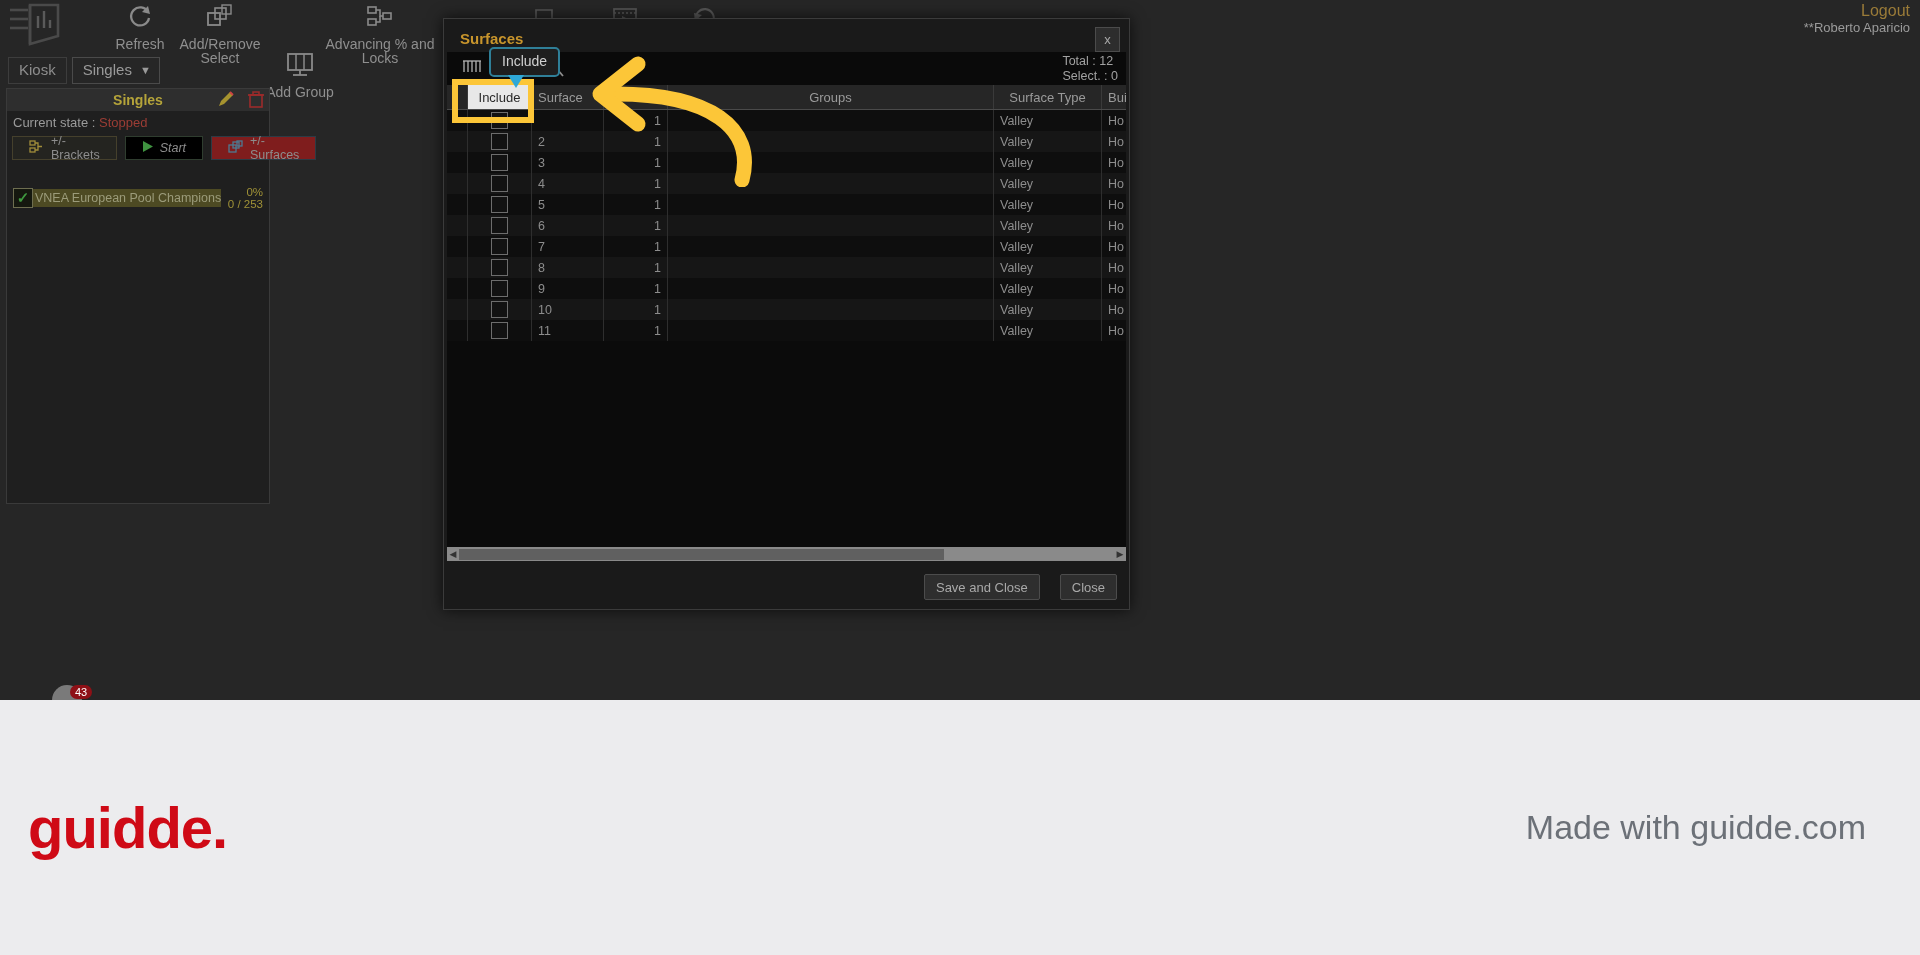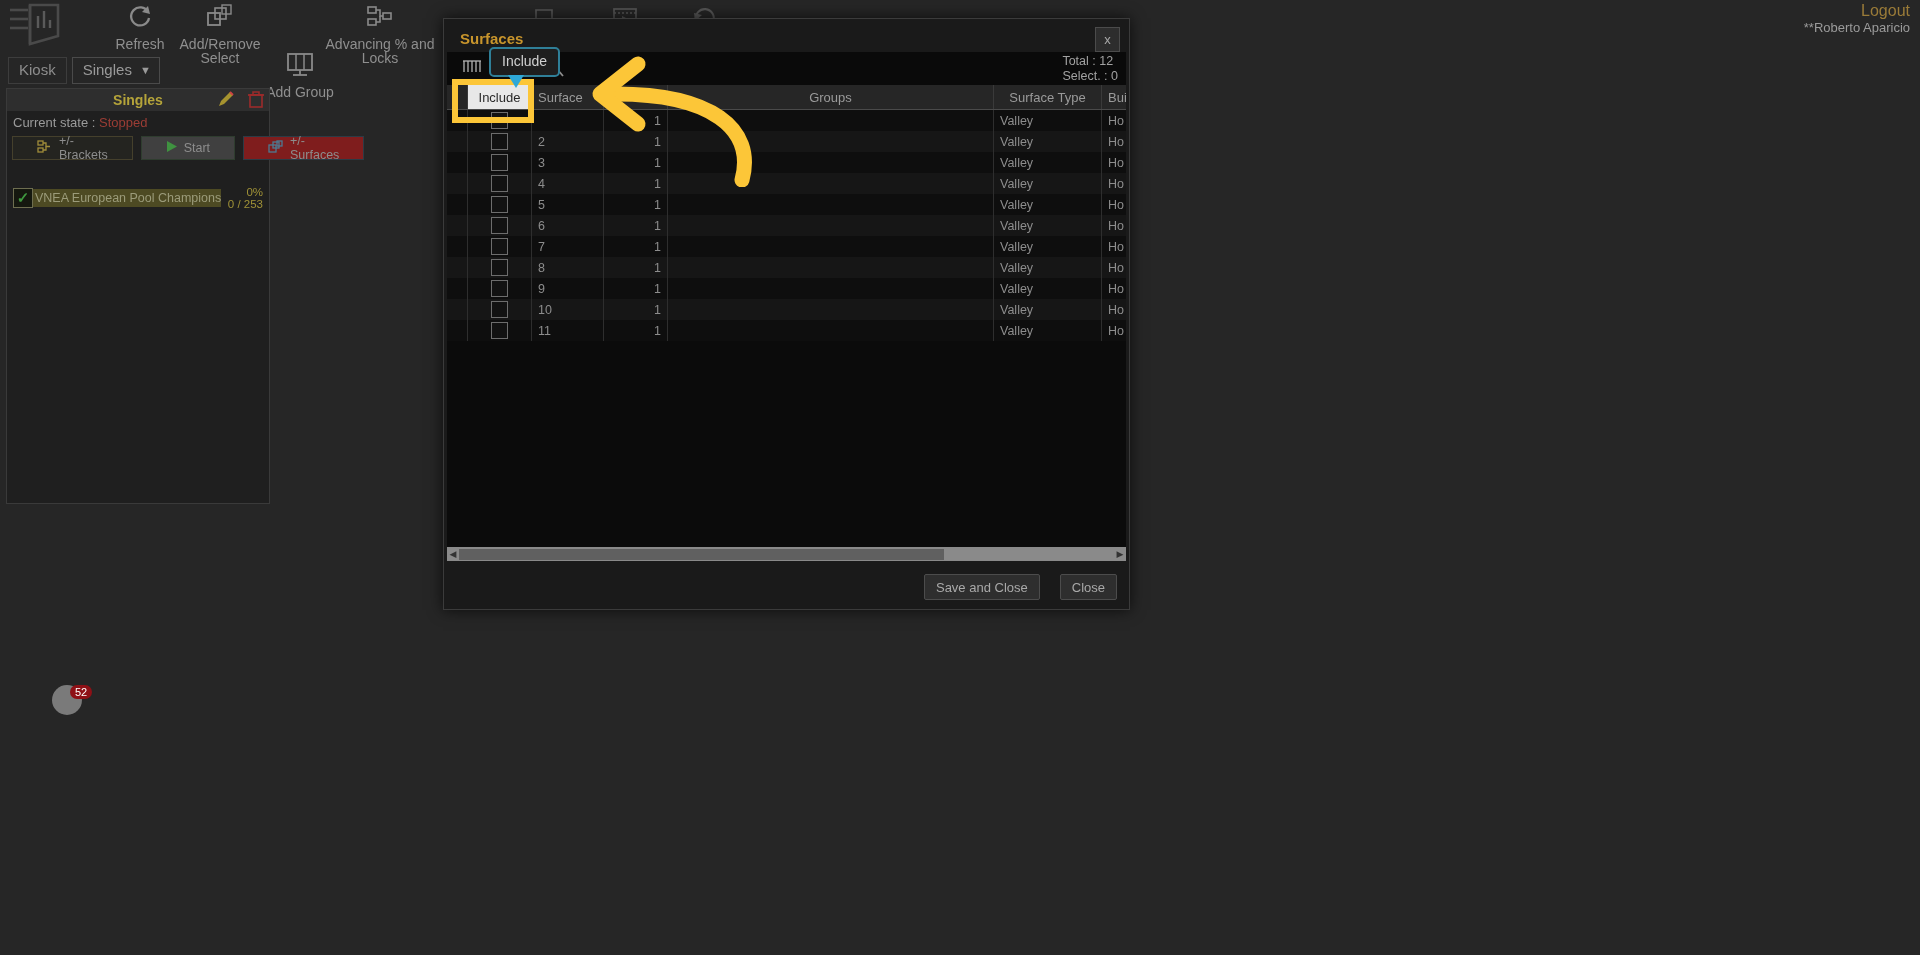--- a/index.html
+++ b/index.html
@@ -105,23 +105,23 @@
   .panel-btns {
     display: flex; gap: 8px; padding: 3px 5px 0 5px;
   }
   .pbtn {
     border: 1px solid #45402c;
     background: #242420;
     color: #8d8d8d;
     font-size: 12.5px;
     height: 22px;
     display: flex; align-items: center; justify-content: center; gap: 6px;
-    padding: 0 24px;
-  }
-  .pbtn.start { border-color: #2f3d2f; background: #404040; width: 86px; }
+    padding: 0 16px;
+  }
+  .pbtn.start { border-color: #2f3d2f; background: #000000; width: 86px; font-style: italic; }
   .pbtn.surf  { border-color: #2c3b45; background: #7f1d1d; }
   .evt-row {
     margin-top: 28px;
     display: flex; align-items: center;
     height: 20px;
     padding-left: 6px;
   }
   .evt-check {
     width: 18px; height: 18px;
     border: 1px solid #6e6e50;
@@ -698,17 +698,21 @@
 
   <div class="arrow-svg">
     <svg width="200" height="135" viewBox="0 0 200 135">
       <path d="M182 128 C196 76 150 42 56 42" stroke="#fcc638" stroke-width="15" fill="none" stroke-linecap="round"></path>
       <path d="M78 12 L40 42 L78 72" stroke="#fcc638" stroke-width="15" fill="none" stroke-linecap="round" stroke-linejoin="round"></path>
     </svg>
   </div>
 
   <div class="badge61">
     <span class="circle"></span>
-    <span class="num">52</span>
-  </div>
-
+    <span class="num">43</span>
+  </div>
+
+  <div class="footer">
+    <div class="brand">guidde.</div>
+    <div class="madewith">Made with guidde.com</div>
+  </div>
 
 </div>
 
 </body></html>

